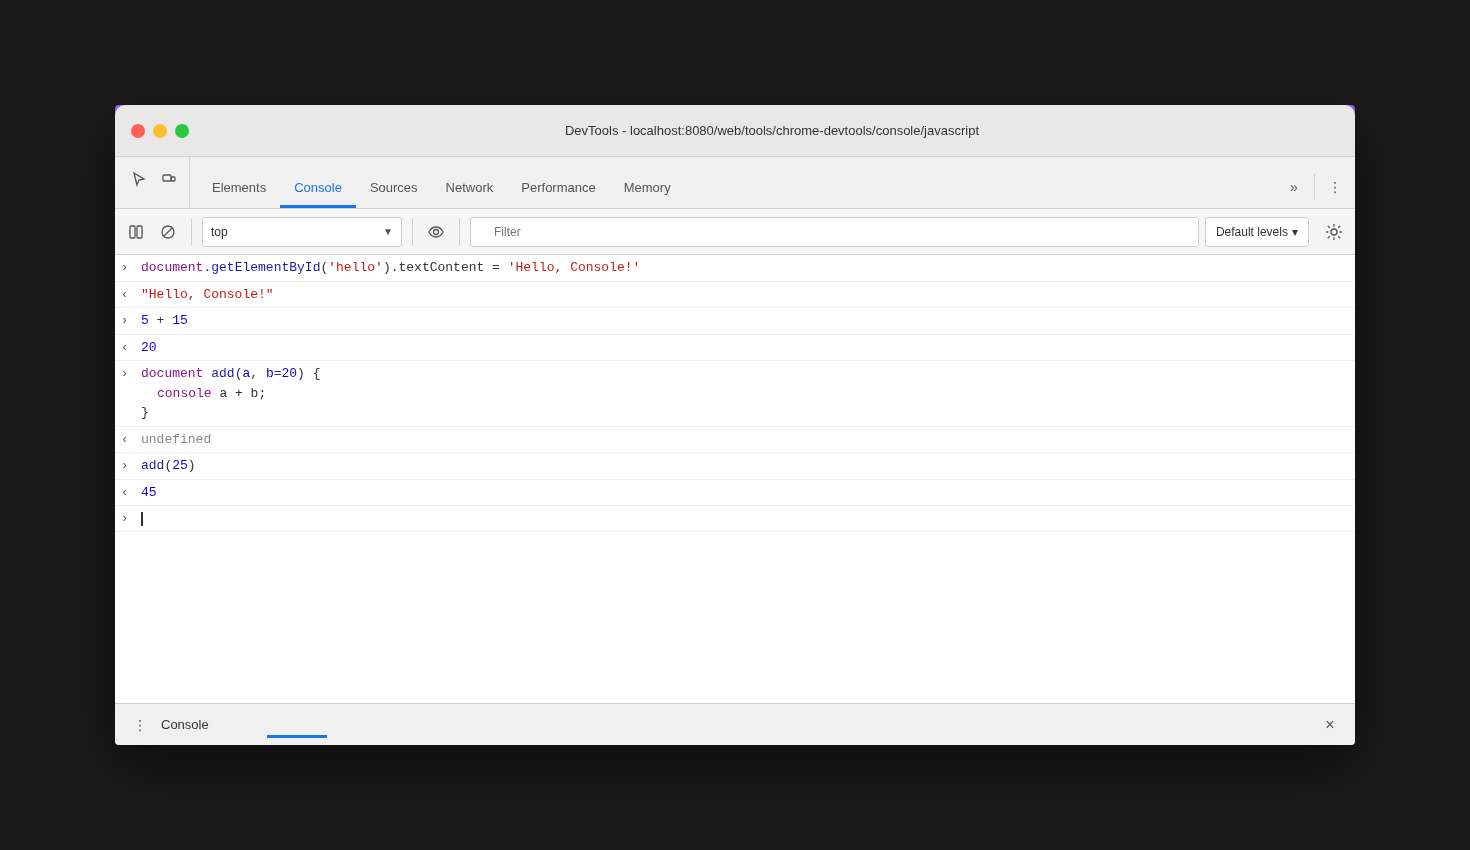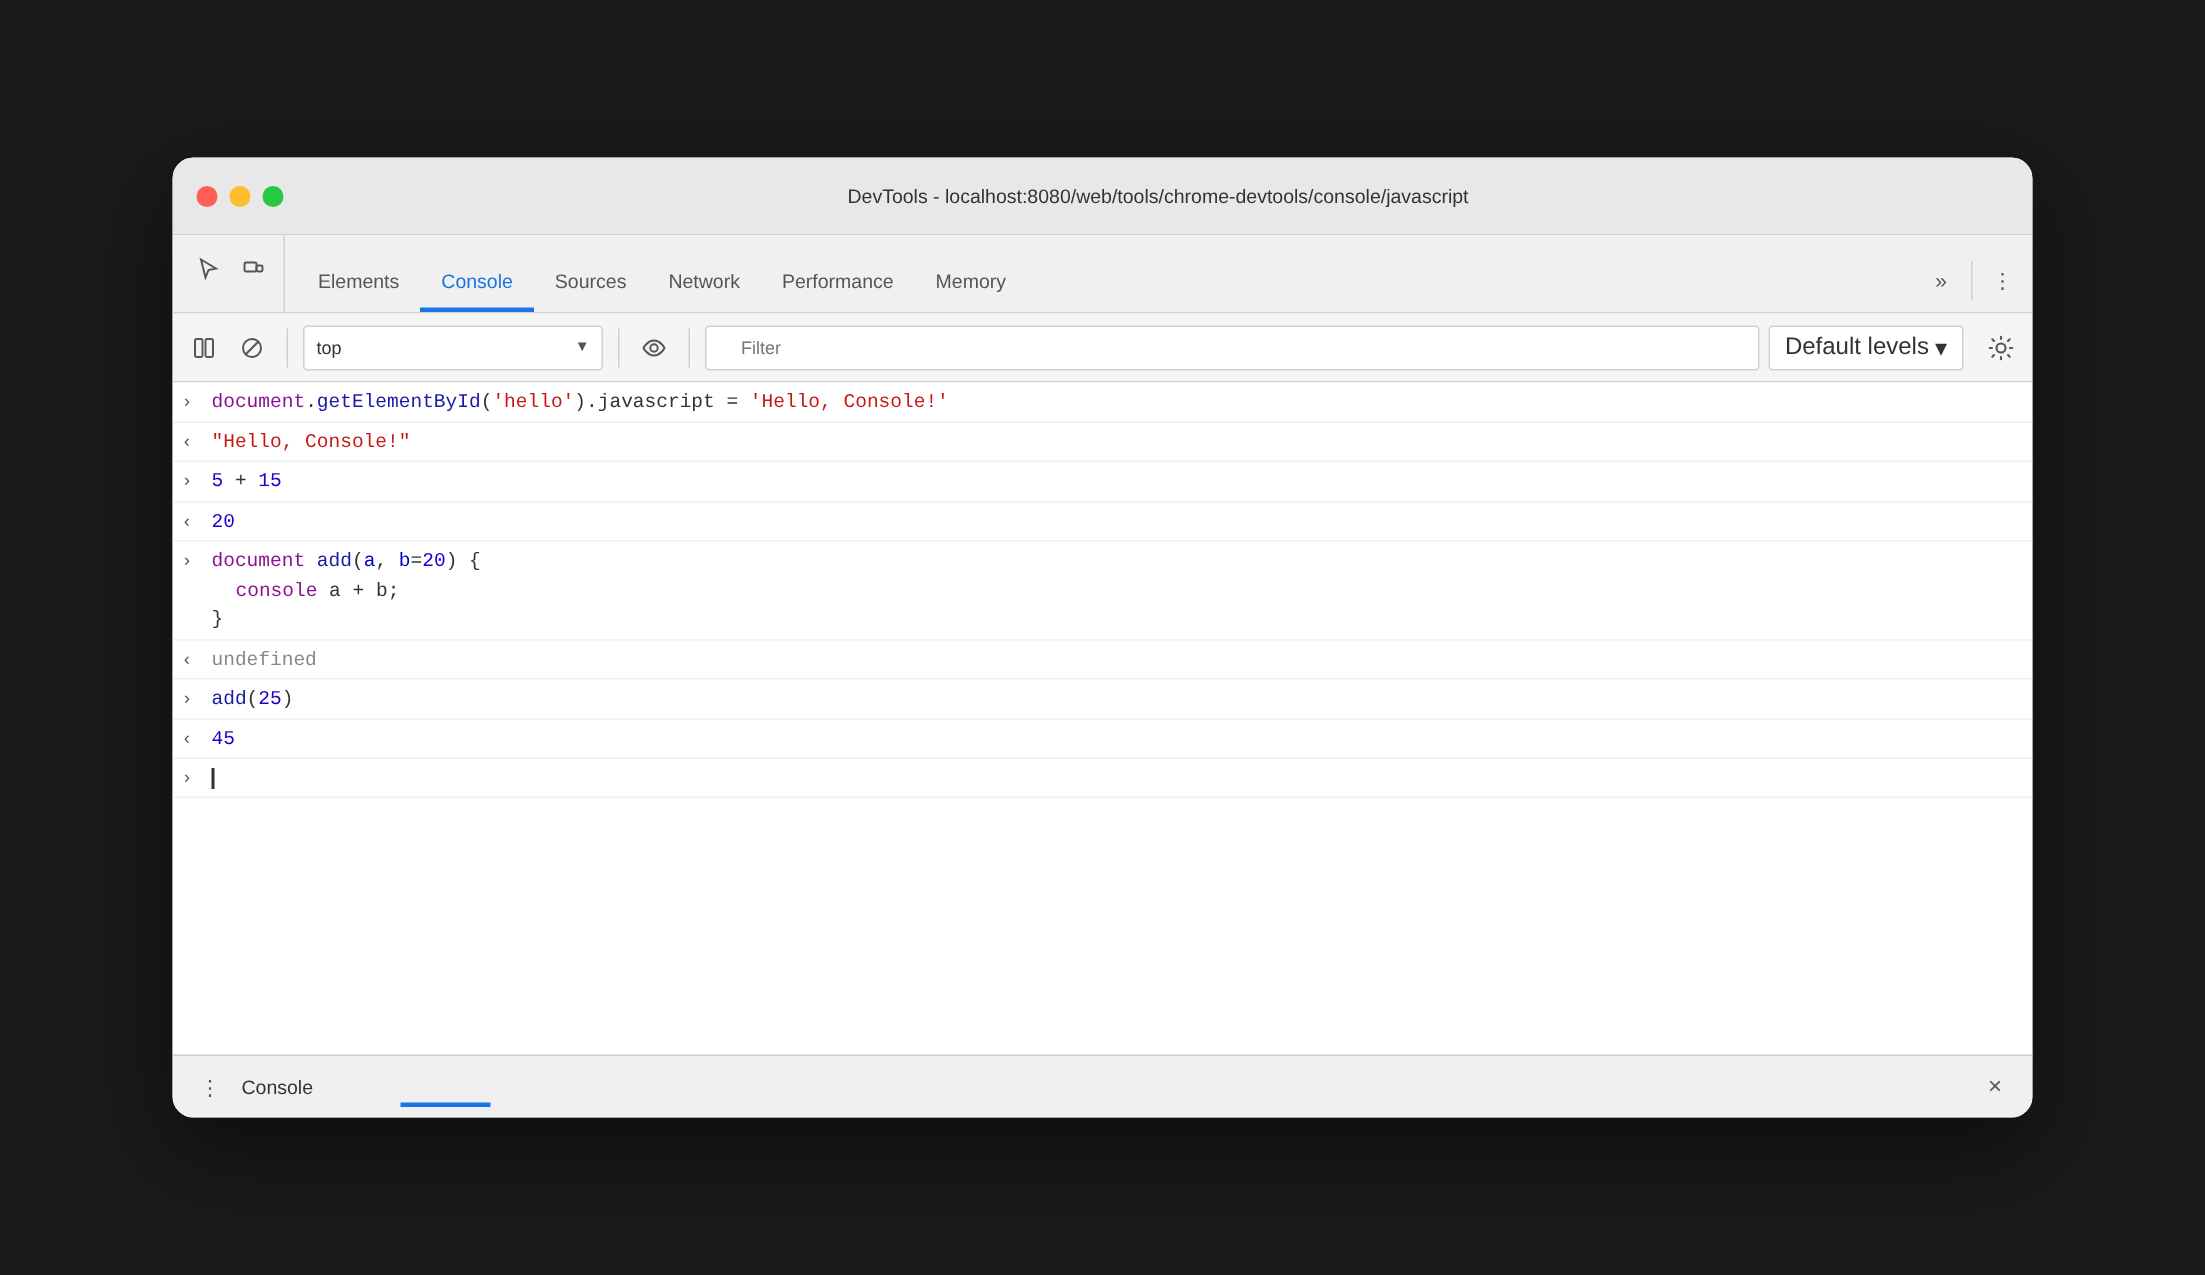--- a/index.html
+++ b/index.html
@@ -14,22 +14,22 @@
       justify-content: center;
       align-items: center;
       width: 1470px;
       height: 850px;
       font-family: -apple-system, BlinkMacSystemFont, 'Helvetica Neue', Arial, sans-serif;
     }
 
     .devtools-window {
       width: 1240px;
       height: 640px;
-      background: #ffffff;
-      border-radius: 14px;
+      background: #8b5cf6;
+      border-radius: 4px;
       box-shadow: 0 20px 60px rgba(0,0,0,0.5);
       overflow: hidden;
       display: flex;
       flex-direction: column;
     }
 
     
     .title-bar {
       background: #e8e8e8;
       height: 52px;
@@ -204,21 +204,21 @@
     .default-levels-btn {
       display: flex;
       align-items: center;
       gap: 4px;
       background: #fff;
       border: 1px solid #d0d0d0;
       border-radius: 3px;
       padding: 4px 10px;
       cursor: pointer;
       height: 30px;
-      font-size: 16px;
+      font-size: 12px;
       color: #333;
     }
 
     .settings-icon-btn {
       width: 26px;
       height: 26px;
       display: flex;
       align-items: center;
       justify-content: center;
       cursor: pointer;
@@ -453,21 +453,21 @@
         <path d="M9 1.5L9 3M9 15L9 16.5M1.5 9L3 9M15 9L16.5 9M3.2 3.2L4.3 4.3M13.7 13.7L14.8 14.8M14.8 3.2L13.7 4.3M4.3 13.7L3.2 14.8" stroke="#555" stroke-width="1.4" stroke-linecap="round"></path>
       </svg>
     </div>
   </div>
 
   <div class="console-output">
 
     <div class="console-line">
       <span class="console-arrow arrow-right">›</span>
       <span class="console-content">
-        <span class="code-purple">document</span><span class="code-black">.</span><span class="code-darkblue">getElementById</span><span class="code-black">(</span><span class="code-red">'hello'</span><span class="code-black">).</span><span class="code-black">javascript</span><span class="code-black"> = </span><span class="code-red">'Hello, Console!'</span>
+        <span class="code-purple">document</span><span class="code-black">.</span><span class="code-darkblue">getElementById</span><span class="code-black">(</span><span class="code-red">'hello'</span><span class="code-black">).</span><span class="code-black">textContent</span><span class="code-black"> = </span><span class="code-red">'Hello, Console!'</span>
       </span>
     </div>
 
     <div class="console-line">
       <span class="console-arrow arrow-left" style="color:#555;">‹</span>
       <span class="console-content">
         <span class="code-red">"Hello, Console!"</span>
       </span>
     </div>
 

